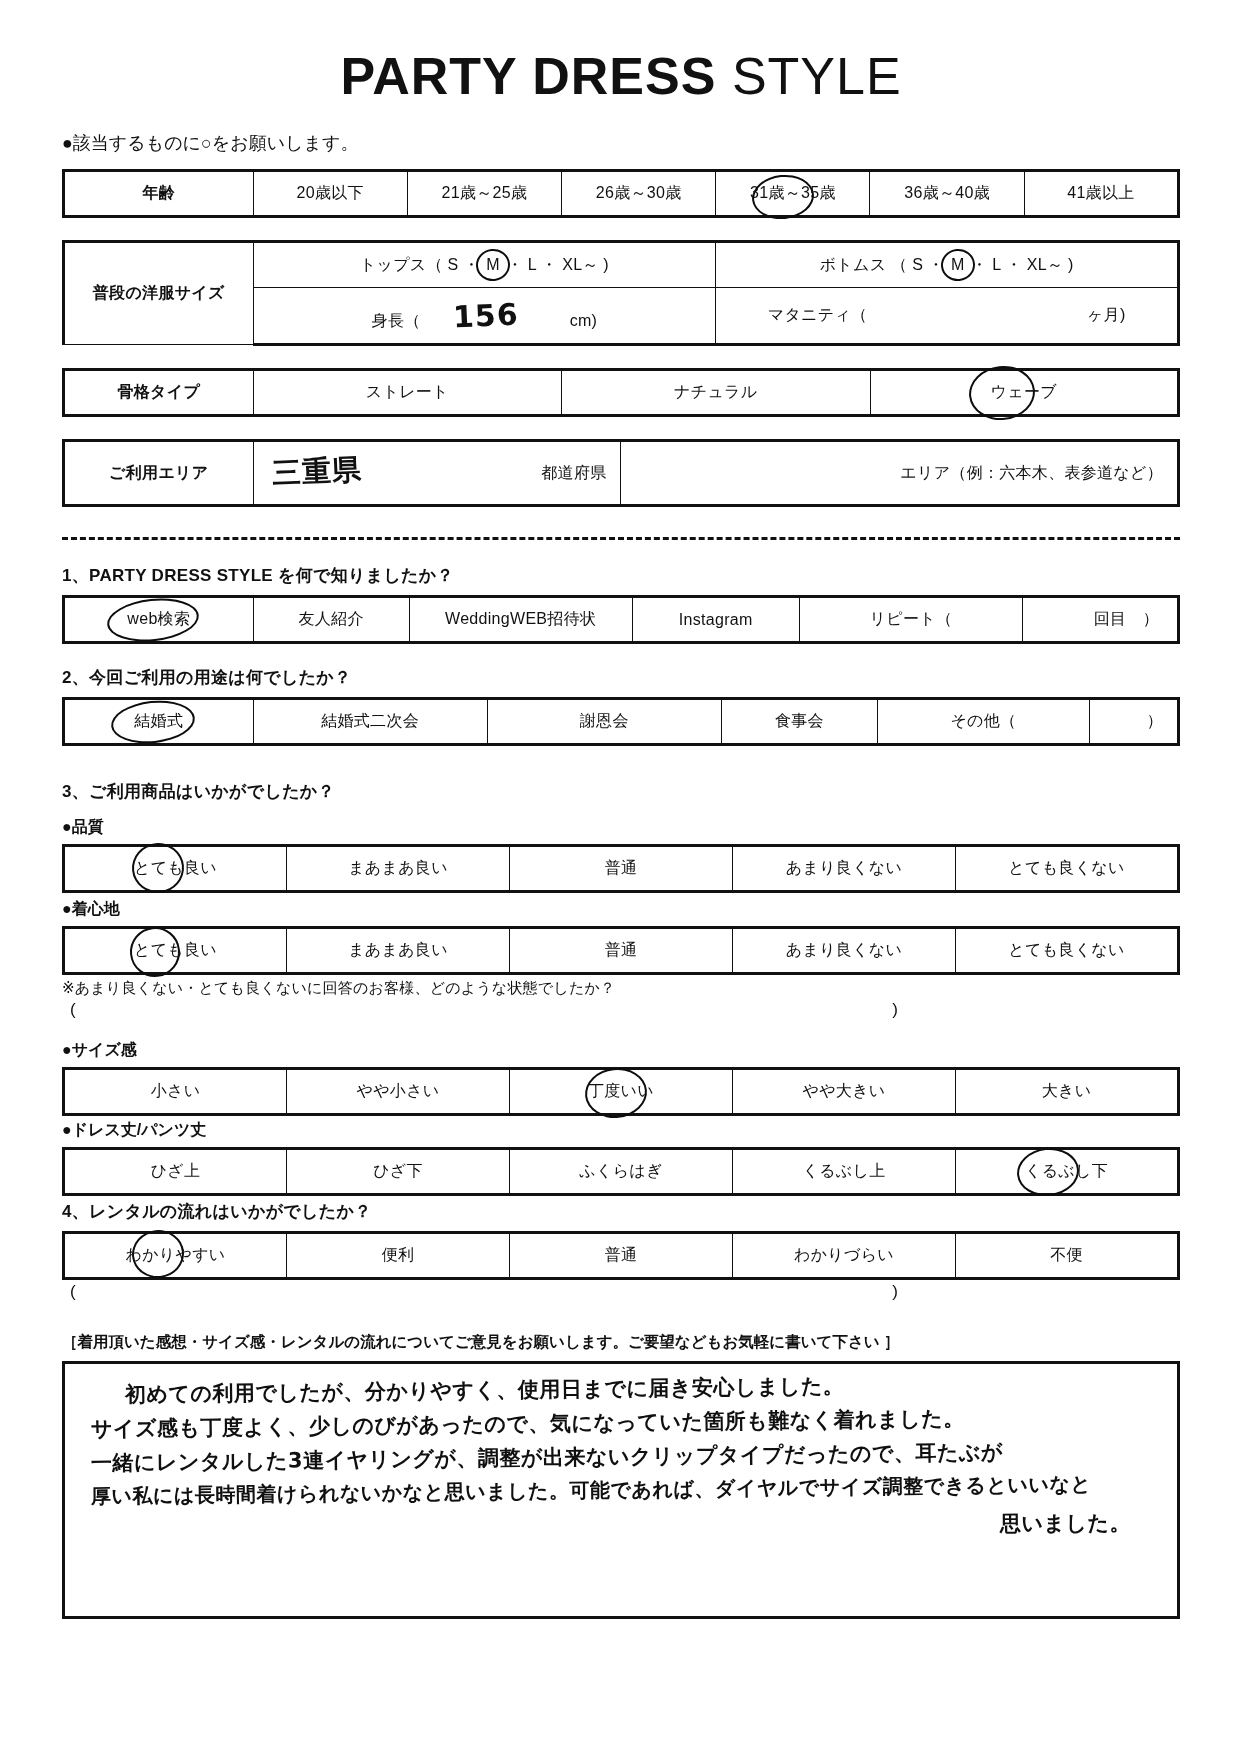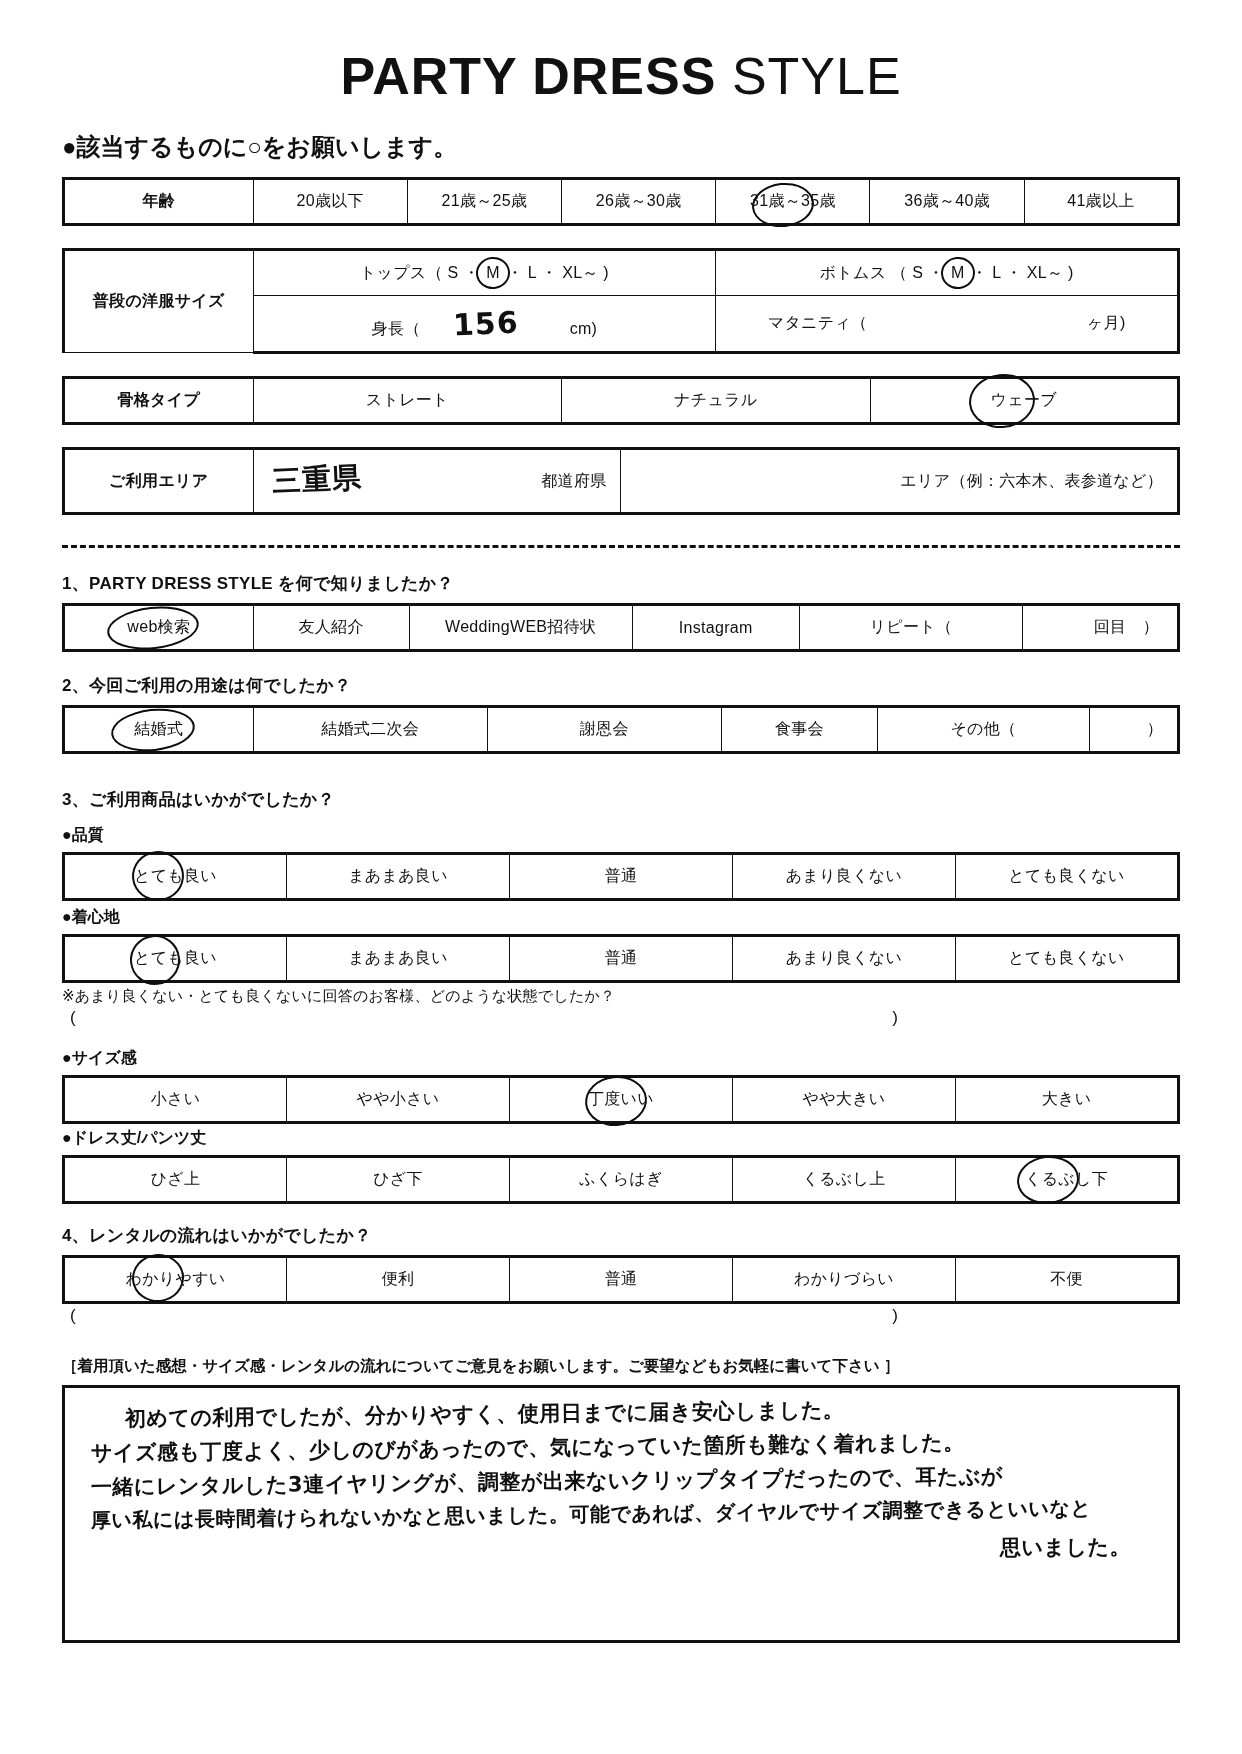--- a/index.html
+++ b/index.html
@@ -37,22 +37,22 @@
 
   .intro { margin-top: 50px; }
   .intro p {
     font-size: 16.5px;
     margin: 0 0 11px 0;
     line-height: 1.5;
     letter-spacing: 0.2px;
   }
 
   .section-lead {
-    font-size: 24px;
-    font-weight: 700;
+    font-size: 18px;
+    font-weight: 400;
     margin: 26px 0 14px 0;
   }
 
   
   table.grid {
     width: 100%;
     border-collapse: collapse;
     table-layout: fixed;
     margin-bottom: 22px;
   }
@@ -334,21 +334,21 @@
         <span>丁度いい</span>
         <span class="circle" style="left:50%;top:50%;width:62px;height:50px;margin-left:-36px;margin-top:-24px;"></span>
       </td>
       <td class="outer-top outer-bot">やや大きい</td>
       <td class="outer-top outer-bot outer-r">大きい</td>
     </tr>
   </tbody>
     </table>
 
   <div class="sub-head" style="margin-top:4px;">●ドレス丈/パンツ丈</div>
-  <table class="grid" style="margin-bottom:20px;">
+  <table class="grid" style="margin-bottom:4px;">
     <tbody>
         <tr>
       <td class="outer-top outer-bot outer-l">ひざ上</td>
       <td class="outer-top outer-bot">ひざ下</td>
       <td class="outer-top outer-bot">ふくらはぎ</td>
       <td class="outer-top outer-bot">くるぶし上</td>
       <td class="outer-top outer-bot outer-r">
         <span>くるぶし下</span>
         <span class="circle" style="left:50%;top:50%;width:62px;height:48px;margin-left:-50px;margin-top:-24px;"></span>
       </td>

